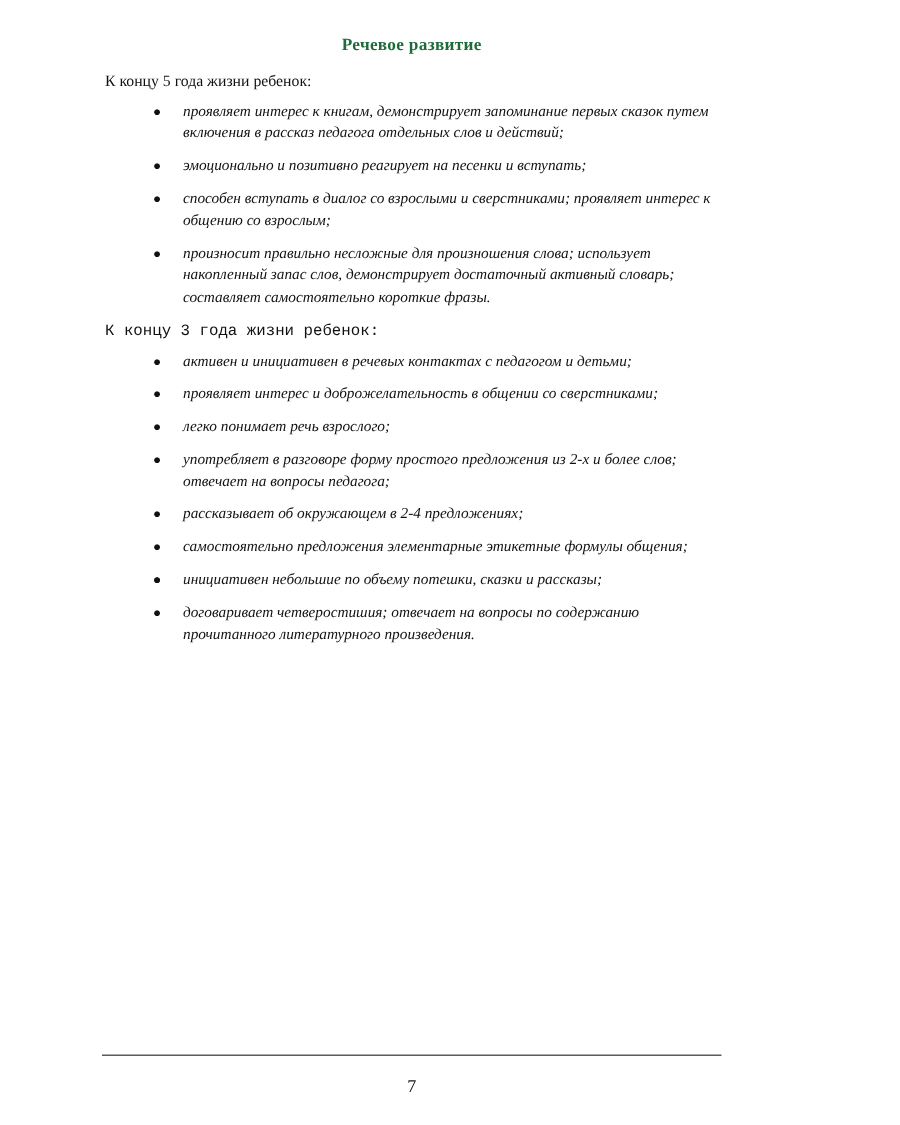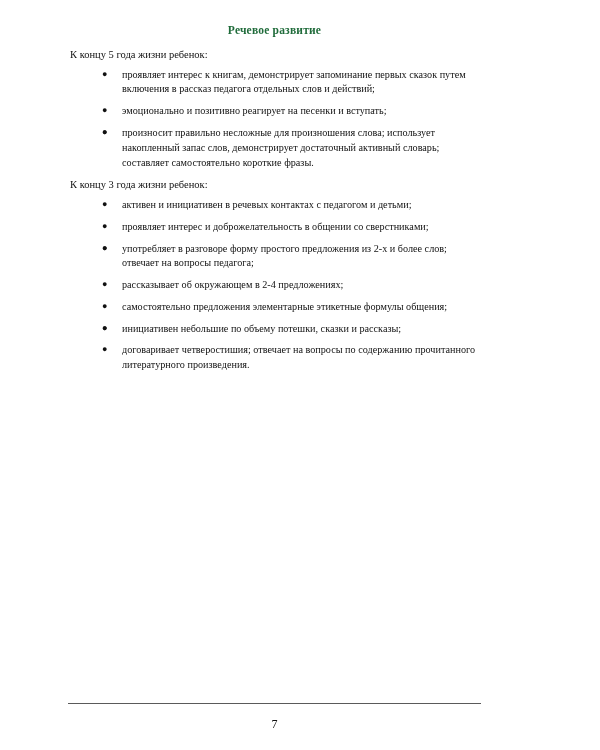--- a/index.html
+++ b/index.html
@@ -31,20 +31,21 @@
     letter-spacing: 0.2px;
   }
   .section-heading {
     font-size: 10.5px;
     color: #111;
     margin: 0 0 6px 30px;
     line-height: 1.3;
   }
   .section-heading.second {
     margin-top: 8px;
+    font-family: Liberation Mono, monospace;
   }
   ul.items {
     list-style: none;
     margin: 0 0 4px 0;
     padding: 0;
   }
   ul.items li {
     position: relative;
     font-size: 10.2px;
     line-height: 1.45;
@@ -57,20 +58,21 @@
   ul.items li .bullet {
     position: absolute;
     left: 62px;
     top: 0;
     font-size: 9px;
     line-height: 1.55;
     color: #111;
   }
   ul.items li .text {
     display: block;
+    font-style: italic;
   }
   .group-2 li {
     margin-bottom: 10px;
   }
   .footer-rule {
     position: absolute;
     left: 68px;
     right: 68px;
     bottom: 46px;
     border-top: 1px solid #5a5a5a;
@@ -98,40 +100,42 @@
     <li>
       <span class="bullet">●</span>
       <span class="text">проявляет интерес к книгам, демонстрирует запоминание первых сказок путем включения в рассказ педагога отдельных слов и действий;</span>
     </li>
     <li>
       <span class="bullet">●</span>
       <span class="text">эмоционально и позитивно реагирует на песенки и вступать;</span>
     </li>
     <li>
       <span class="bullet">●</span>
+      <span class="text">способен вступать в диалог со взрослыми и сверстниками; проявляет интерес к общению со взрослым;</span>
     </li>
     <li>
       <span class="bullet">●</span>
       <span class="text">произносит правильно несложные для произношения слова; использует накопленный запас слов, демонстрирует достаточный активный словарь; составляет самостоятельно короткие фразы.</span>
     </li>
   </ul>
 
   <div class="section-heading second">К концу 3 года жизни ребенок:</div>
 
   <ul class="items group-2">
     <li>
       <span class="bullet">●</span>
       <span class="text">активен и инициативен в речевых контактах с педагогом и детьми;</span>
     </li>
     <li>
       <span class="bullet">●</span>
       <span class="text">проявляет интерес и доброжелательность в общении со сверстниками;</span>
     </li>
     <li>
       <span class="bullet">●</span>
+      <span class="text">легко понимает речь взрослого;</span>
     </li>
     <li>
       <span class="bullet">●</span>
       <span class="text">употребляет в разговоре форму простого предложения из 2-х и более слов; отвечает на вопросы педагога;</span>
     </li>
     <li>
       <span class="bullet">●</span>
       <span class="text">рассказывает об окружающем в 2-4 предложениях;</span>
     </li>
     <li>

